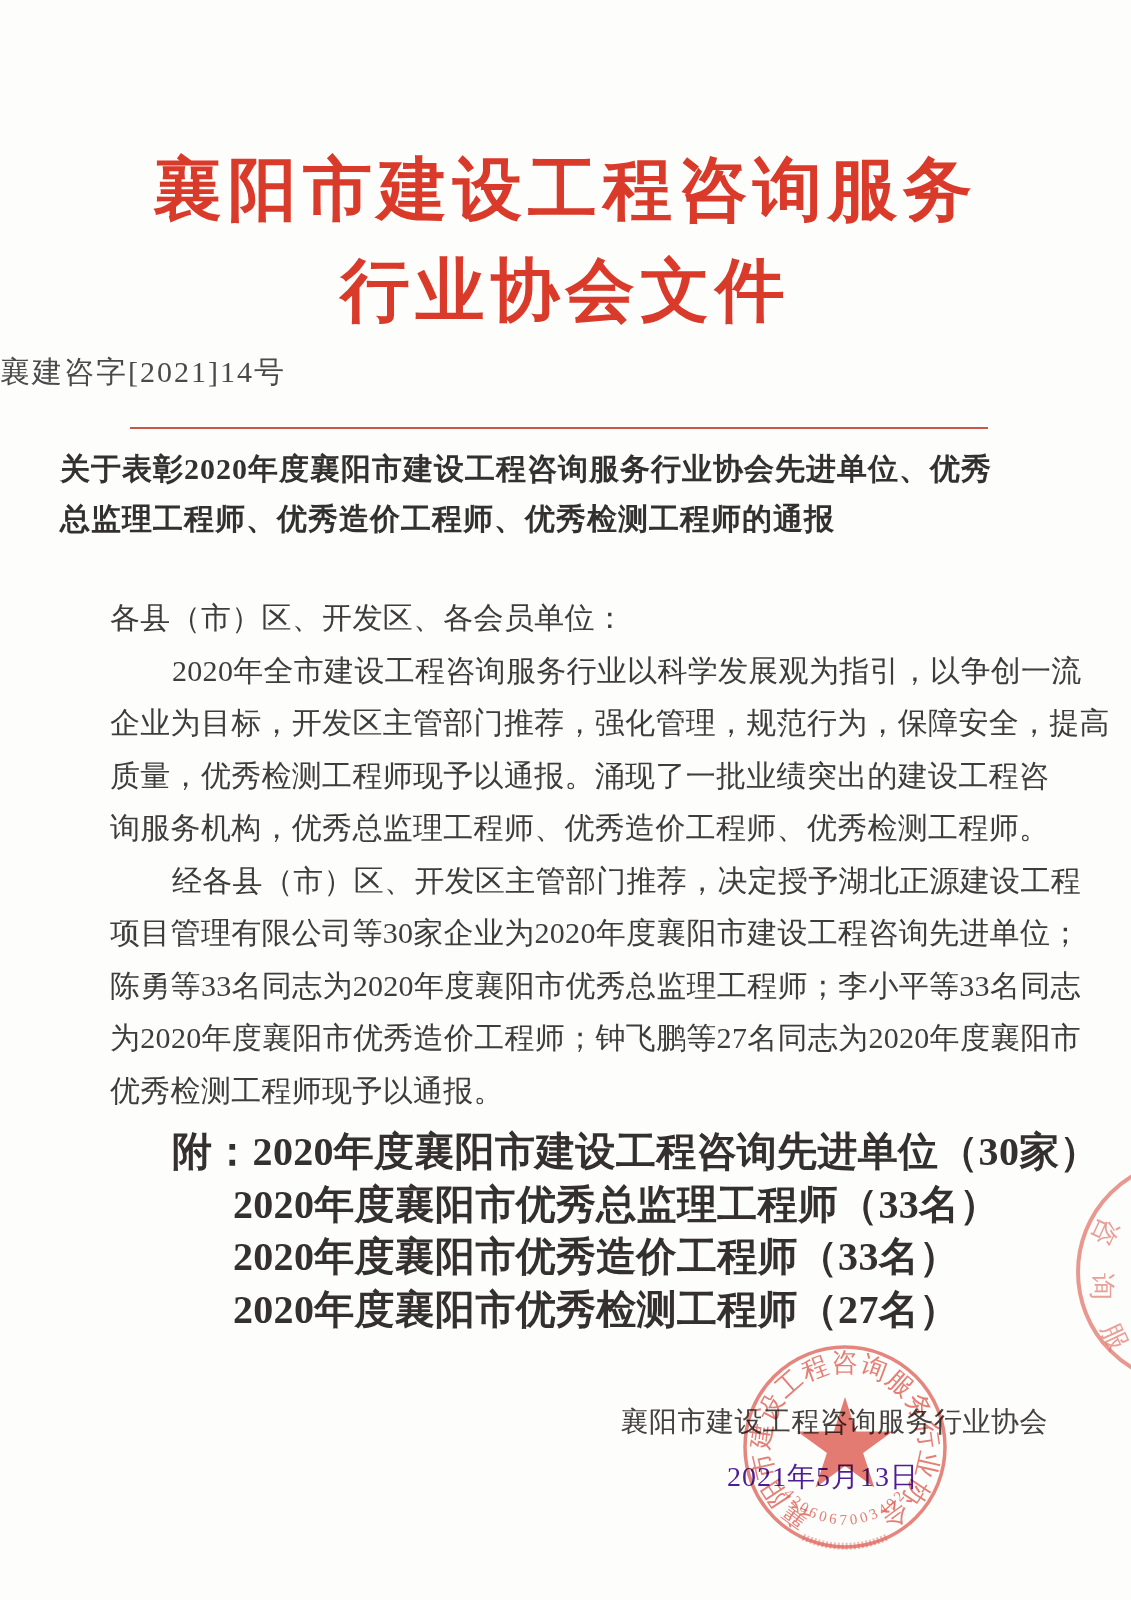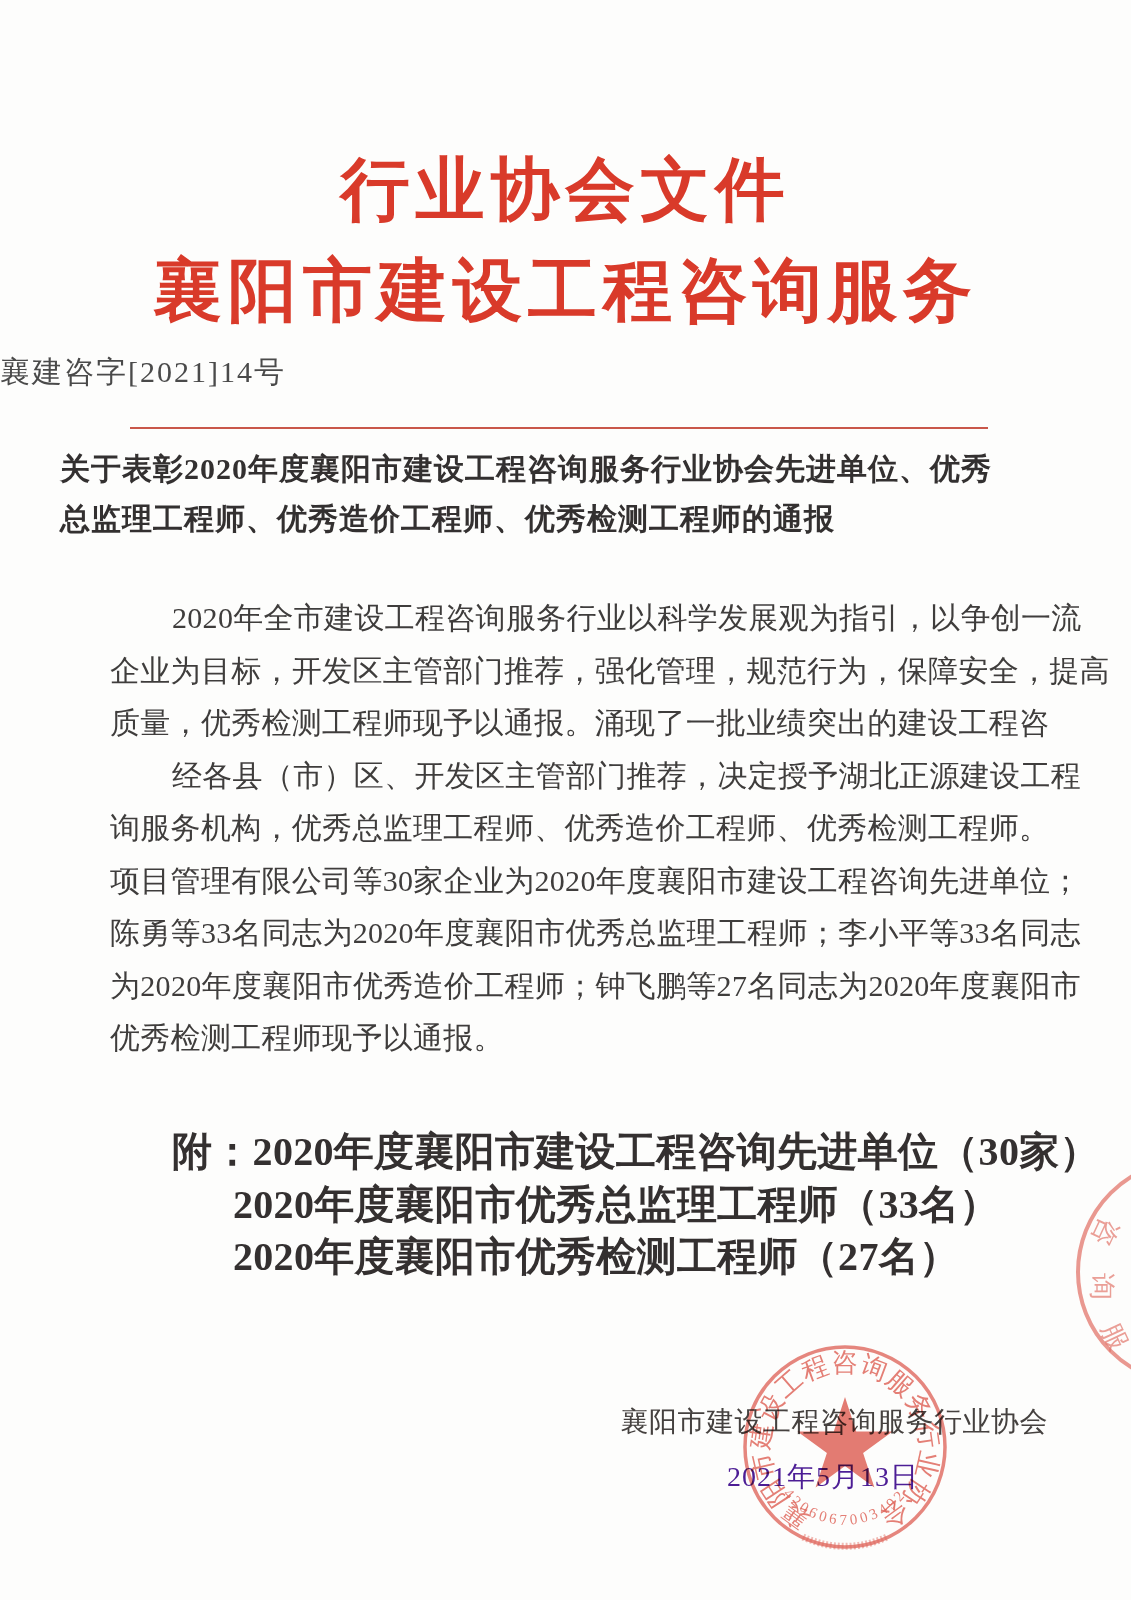--- a/index.html
+++ b/index.html
@@ -65,48 +65,50 @@
   .seal-ink{fill:var(--seal-red);}
   .seal-stroke{stroke:var(--seal-red);}
   .seal-text{font-family:"Liberation Serif","DejaVu Serif",serif;}
 </style>
 </head>
 <body>
 
 <div class="page">
 
   <div class="org-title">
+    <div>襄阳市建设工程咨询服务</div>
     <div>行业协会文件</div>
-    <div>襄阳市建设工程咨询服务</div>
   </div>
 
   <div class="doc-number">襄建咨字[2021]14号</div>
 
   <div class="red-rule"></div>
 
   <div class="subject">
     <div>关于表彰2020年度襄阳市建设工程咨询服务行业协会先进单位、优秀</div>
     <div>总监理工程师、优秀造价工程师、优秀检测工程师的通报</div>
   </div>
 
   <div class="body-block">
+    <div class="line">各县（市）区、开发区、各会员单位：</div>
     <div class="line ind2">2020年全市建设工程咨询服务行业以科学发展观为指引，以争创一流</div>
     <div class="line">企业为目标，开发区主管部门推荐，强化管理，规范行为，保障安全，提高</div>
     <div class="line">质量，优秀检测工程师现予以通报。涌现了一批业绩突出的建设工程咨</div>
+    <div class="line">询服务机构，优秀总监理工程师、优秀造价工程师、优秀检测工程师。</div>
     <div class="line ind2">经各县（市）区、开发区主管部门推荐，决定授予湖北正源建设工程</div>
-    <div class="line">询服务机构，优秀总监理工程师、优秀造价工程师、优秀检测工程师。</div>
     <div class="line">项目管理有限公司等30家企业为2020年度襄阳市建设工程咨询先进单位；</div>
     <div class="line">陈勇等33名同志为2020年度襄阳市优秀总监理工程师；李小平等33名同志</div>
     <div class="line">为2020年度襄阳市优秀造价工程师；钟飞鹏等27名同志为2020年度襄阳市</div>
     <div class="line">优秀检测工程师现予以通报。</div>
   </div>
 
   <div class="att-block">
     <div class="line att-first"><span>附：</span><span>2020年度襄阳市建设工程咨询先进单位（30家）</span></div>
     <div class="line att-cont">2020年度襄阳市优秀总监理工程师（33名）</div>
+    <div class="line att-cont">2020年度襄阳市优秀造价工程师（33名）</div>
     <div class="line att-cont">2020年度襄阳市优秀检测工程师（27名）</div>
   </div>
 
   <div class="sig-org">襄阳市建设工程咨询服务行业协会</div>
   <div class="sig-date">2021年5月13日</div>
 
   <svg class="main-seal" viewBox="-110 -110 220 220">
     <circle class="seal-stroke" r="100" fill="none" stroke-width="3.5" opacity="0.8"></circle>
     <defs>
       <path id="sealTopArc" d="M -40,64 A 75.5,75.5 0 1 1 40,64" fill="none"></path>

